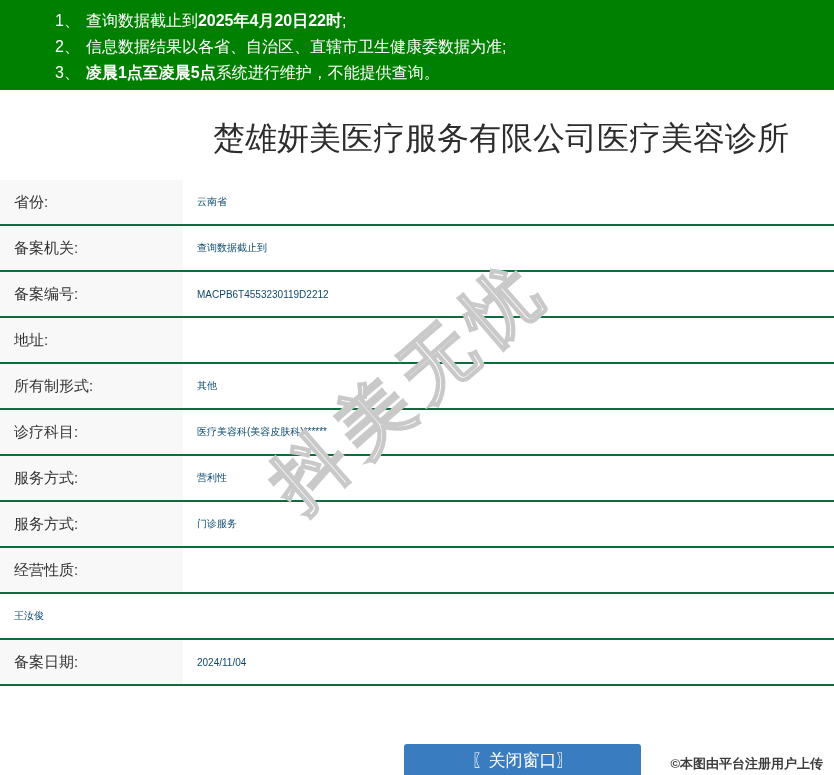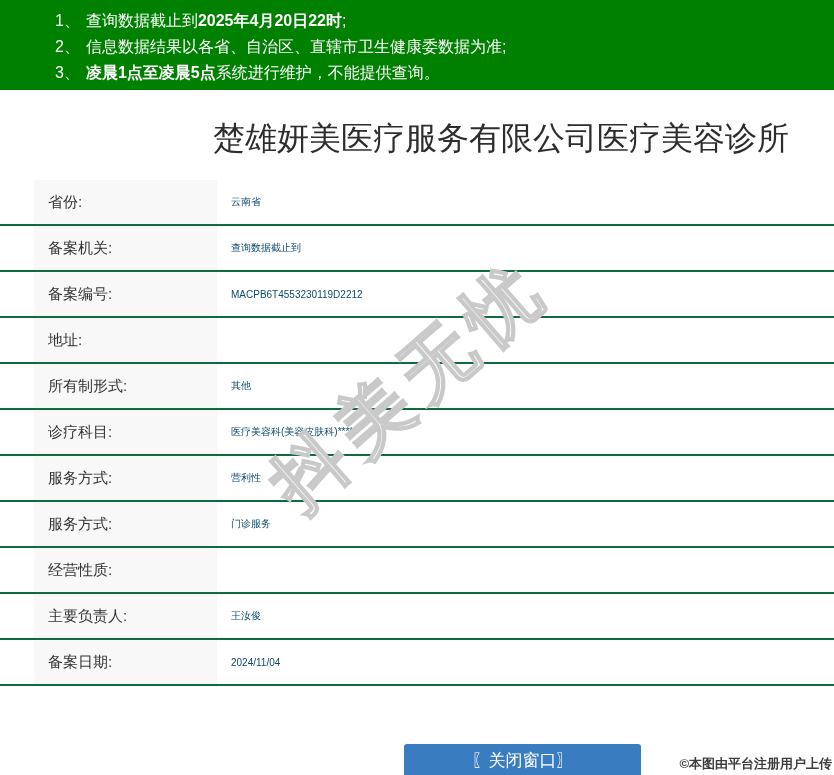--- a/index.html
+++ b/index.html
@@ -19,21 +19,20 @@
   
   .page-title{
     margin:26px 8px 0 213px;height:44px;line-height:44px;
     font-size:32px;font-weight:400;color:#2d2d2d;white-space:nowrap;
   }
   
   .info-table{margin-top:20px;}
   .info-row{
     display:flex;height:46px;box-sizing:border-box;
     border-bottom:2px solid #0e6c3f;
-    padding-left:34px;
   }
   .info-row .cell-label{
     width:183px;box-sizing:border-box;background:#f8f8f8;
     padding-left:14px;display:flex;align-items:center;
     font-size:15px;color:#333333;
   }
   .info-row .cell-value{
     flex:1;padding-left:14px;display:flex;align-items:center;
     font-size:10px;color:#0c4a6e;white-space:nowrap;
   }
@@ -48,21 +47,21 @@
   }
   
   .close-btn{
     position:absolute;left:404px;top:744px;width:237px;height:40px;
     background:#3a7cc0;border:none;border-radius:3px;
     color:#ffffff;font-size:17px;text-align:center;
     font-family:"Liberation Sans","DejaVu Sans",sans-serif;
     cursor:pointer;padding:0 0 8px 0;z-index:6;
   }
   .upload-stamp{
-    position:absolute;right:2px;top:755px;
+    position:absolute;right:11px;top:755px;
     font-size:13px;font-weight:bold;color:#3c3c3c;white-space:nowrap;
     text-shadow:-1px -1px 0 #fff,1px -1px 0 #fff,-1px 1px 0 #fff,1px 1px 0 #fff;
     z-index:6;
   }
 </style>
 </head>
 <body>
 
 <div class="notice-bar">
   <div class="notice-line"><span class="num">1、</span><span>查询数据截止到</span><b>2025年4月20日22时</b><span>;</span></div>
@@ -102,21 +101,20 @@
   </div>
   <div class="info-row">
     <div class="cell-label">服务方式:</div>
     <div class="cell-value">门诊服务</div>
   </div>
   <div class="info-row">
     <div class="cell-label">经营性质:</div>
     <div class="cell-value"></div>
   </div>
   <div class="info-row">
-    <div class="cell-label">主要负责人:</div>
     <div class="cell-value">王汝俊</div>
   </div>
   <div class="info-row">
     <div class="cell-label">备案日期:</div>
     <div class="cell-value">2024/11/04</div>
   </div>
 </div>
 
 <div class="watermark">抖美无忧</div>
 

